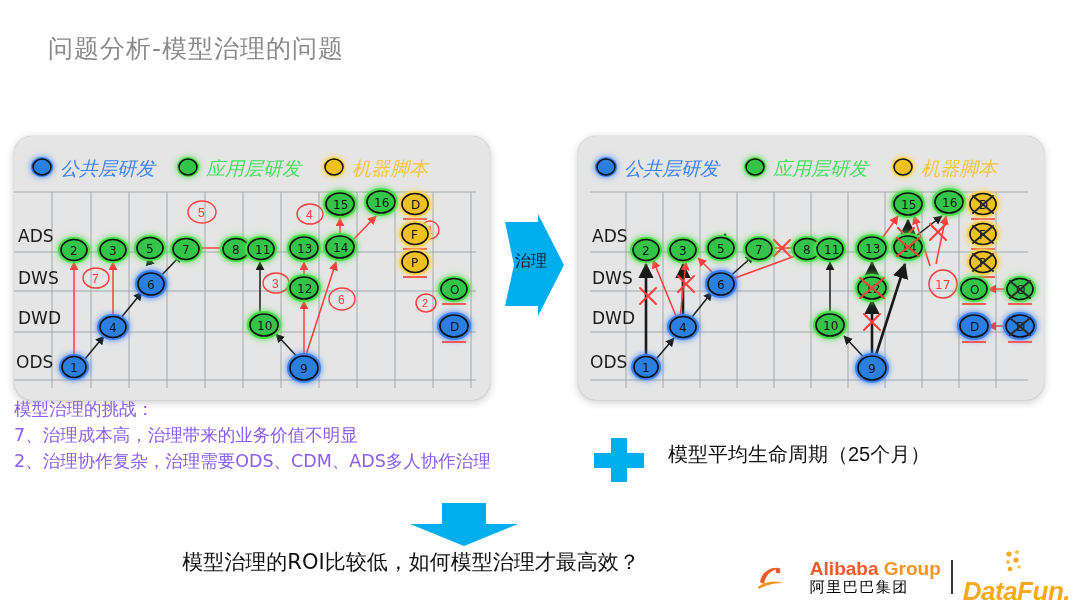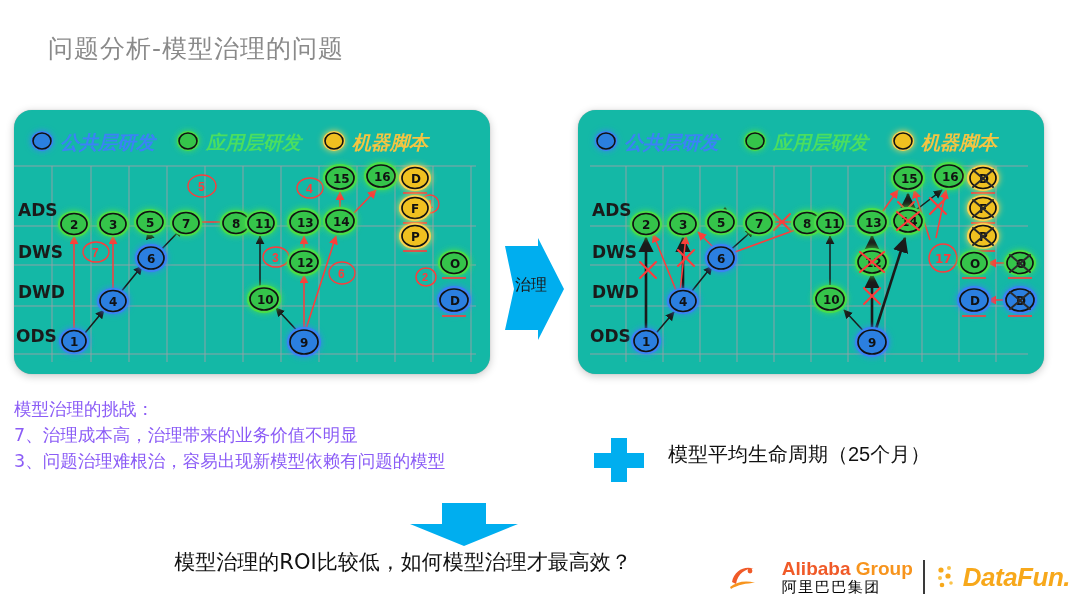--- a/index.html
+++ b/index.html
@@ -14,32 +14,31 @@
   
   .slide-title {
     position: absolute; left: 48px; top: 32px;
     font-size: 25px; color: #8a8a8a; letter-spacing: 1px;
     font-family: "DejaVu Sans", "Liberation Sans", sans-serif;
     white-space: nowrap;
   }
 
   
   .diagram-card {
-    position: absolute; top: 110px; height: 264px;
-    background: #14b8a6; border-radius: 18px;
+    position: absolute; top: 136px; height: 264px;
+    background: #e5e5e5; border-radius: 18px;
     box-shadow: 0 2px 9px rgba(0,0,0,0.22), 0 0 1px rgba(0,0,0,0.3);
-    font-weight: bold;
   }
   #card-left  { left: 14px;  width: 476px; }
   #card-right { left: 578px; width: 466px; }
   .diagram-svg { position: absolute; left: 0; top: 0; width: 100%; height: 100%; }
 
   
   #transform-arrow {
-    position: absolute; left: 500px; top: 238px; width: 70px; height: 102px;
+    position: absolute; left: 500px; top: 214px; width: 70px; height: 102px;
   }
   #transform-arrow .lbl {
     position: absolute; left: 5px; top: 37px; width: 52px;
     text-align: center; font-size: 16px; color: #1a1a1a;
     font-family: "DejaVu Sans", "Liberation Sans", sans-serif;
   }
 
   
   #challenges {
     position: absolute; left: 14px; top: 396px;
@@ -57,21 +56,21 @@
     position: absolute; left: 668px; top: 441px;
     font-size: 20px; color: #111; white-space: nowrap;
     font-family: Liberation Sans, sans-serif;
   }
 
   
   #down-arrow { position: absolute; left: 408px; top: 503px; width: 112px; height: 44px; }
 
   
   #conclusion {
-    position: absolute; left: 8px; top: 548px; width: 790px;
+    position: absolute; left: 16px; top: 548px; width: 790px;
     text-align: center; font-size: 21px; color: #111;
     font-family: "DejaVu Sans", "Liberation Sans", sans-serif;
     white-space: nowrap;
   }
 
   
   #footer-logos {
     position: absolute; right: 10px; bottom: 6px;
     display: flex; align-items: center; gap: 10px; height: 50px;
   }
@@ -80,21 +79,21 @@
   .ali-text .en {
     font-size: 19px; font-weight: bold; color: #F05A28;
     font-family: "Liberation Sans", sans-serif;
   }
   .ali-text .en .grp { color: #F7941D; font-weight: bold; }
   .ali-text .cn {
     font-size: 15px; color: #000000; letter-spacing: 1.5px;
     font-family: "DejaVu Sans", sans-serif; margin-top: 1px;
   }
   .logo-divider { width: 2px; height: 34px; background: #3a3a3a; }
-  .datafun-logo { display: flex; align-items: center; gap: 2px; }
+  .datafun-logo { display: flex; align-items: center; gap: 2px; flex-direction: column; }
   .datafun-text {
     font-size: 26px; font-weight: bold; font-style: italic;
     color: #F7A81B; font-family: "Liberation Sans", sans-serif;
     letter-spacing: -0.5px;
   }
 </style>
 </head>
 <body>
 
 <div id="slide">
@@ -593,21 +592,21 @@
             </g>
             <line x1="430" y1="206" x2="454" y2="206" stroke="#ff3b3b" stroke-width="1.6"></line>
           </g>
       </g>
     </svg>
   </div>
 
   <div id="challenges">
     <div>模型治理的挑战：</div>
     <div>7、治理成本高，治理带来的业务价值不明显</div>
-    <div>3、问题治理难根治，容易出现新模型依赖有问题的模型</div>
+    <div>2、治理协作复杂，治理需要ODS、CDM、ADS多人协作治理</div>
   </div>
 
   <div id="plus-icon">
     <svg viewBox="0 0 54 48" width="54" height="48">
       <path d="M19,2 L35,2 L35,17 L52,17 L52,32 L35,32 L35,46 L19,46 L19,32 L2,32 L2,17 L19,17 Z" fill="#00AEEF"></path>
     </svg>
   </div>
 
   <div id="lifecycle-note">模型平均生命周期（25个月）</div>
 

